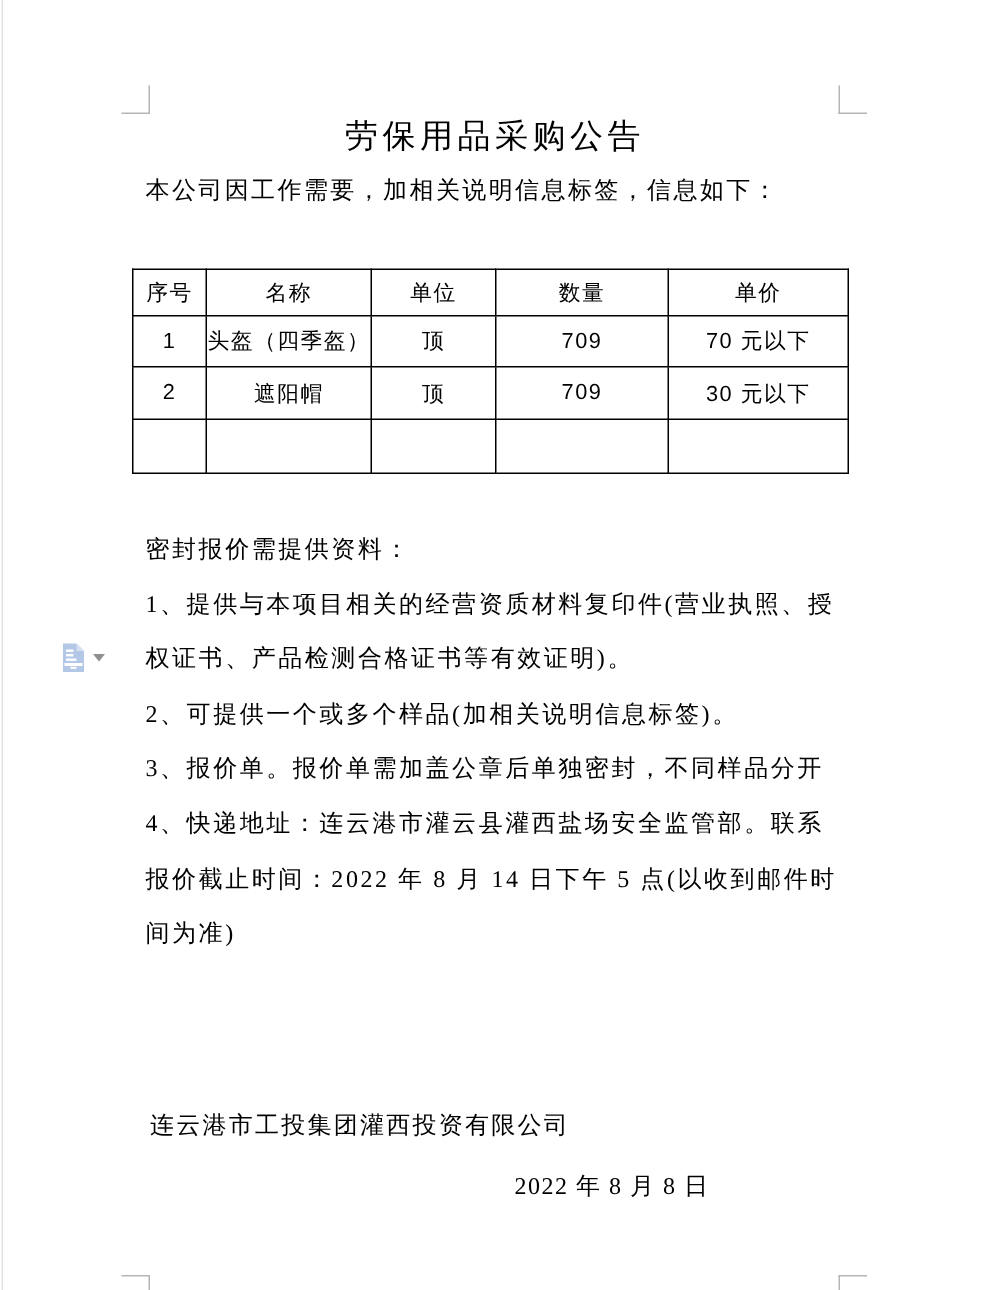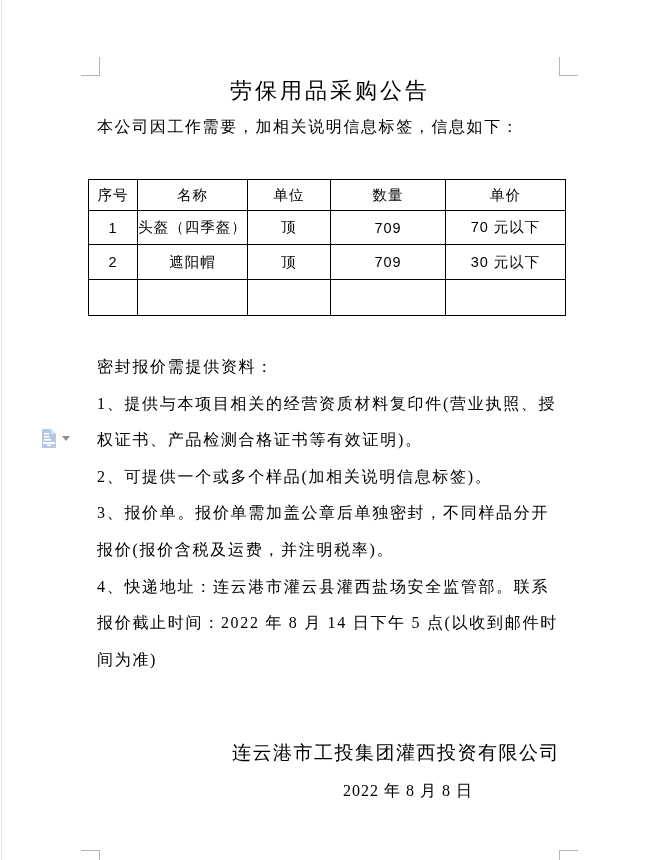--- a/index.html
+++ b/index.html
@@ -50,21 +50,21 @@
   tr.erow  { height:36px; }
 
   .body-block {
     position:absolute; left:97px; top:349px; width:470px;
     font-size:16px; letter-spacing:1.7px;
   }
   .bline { height:36.6px; line-height:36.6px; white-space:nowrap; }
 
   .sig-company {
     position:absolute; left:100px; top:740px; width:460px;
-    text-align:right; font-size:19px; letter-spacing:1.5px; white-space:nowrap;
+    font-size:16px; letter-spacing:1.5px; white-space:nowrap;
   }
   .sig-date {
     position:absolute; left:343px; top:781px;
     font-size:16px; letter-spacing:1px; white-space:nowrap;
   }
 
   .paste-widget { position:absolute; left:41px; top:427px; width:34px; height:22px; cursor:pointer; }
   .paste-widget svg { position:absolute; left:0; top:0; }
   .dd-arrow {
     position:absolute; left:21px; top:9px;
@@ -127,21 +127,20 @@
   </tr>
 </tbody>
   </table>
 
 <div class="body-block">
   <div class="bline">密封报价需提供资料：</div>
   <div class="bline">1、提供与本项目相关的经营资质材料复印件(营业执照、授</div>
   <div class="bline">权证书、产品检测合格证书等有效证明)。</div>
   <div class="bline">2、可提供一个或多个样品(加相关说明信息标签)。</div>
   <div class="bline">3、报价单。报价单需加盖公章后单独密封，不同样品分开</div>
-  <div class="bline">报价(报价含税及运费，并注明税率)。</div>
   <div class="bline">4、快递地址：连云港市灌云县灌西盐场安全监管部。联系</div>
   <div class="bline">报价截止时间：2022 年 8 月 14 日下午 5 点(以收到邮件时</div>
   <div class="bline">间为准)</div>
 </div>
 
 <div class="sig-company">连云港市工投集团灌西投资有限公司</div>
 <div class="sig-date">2022 年 8 月 8 日</div>
 
 <div class="paste-widget">
   <span>

